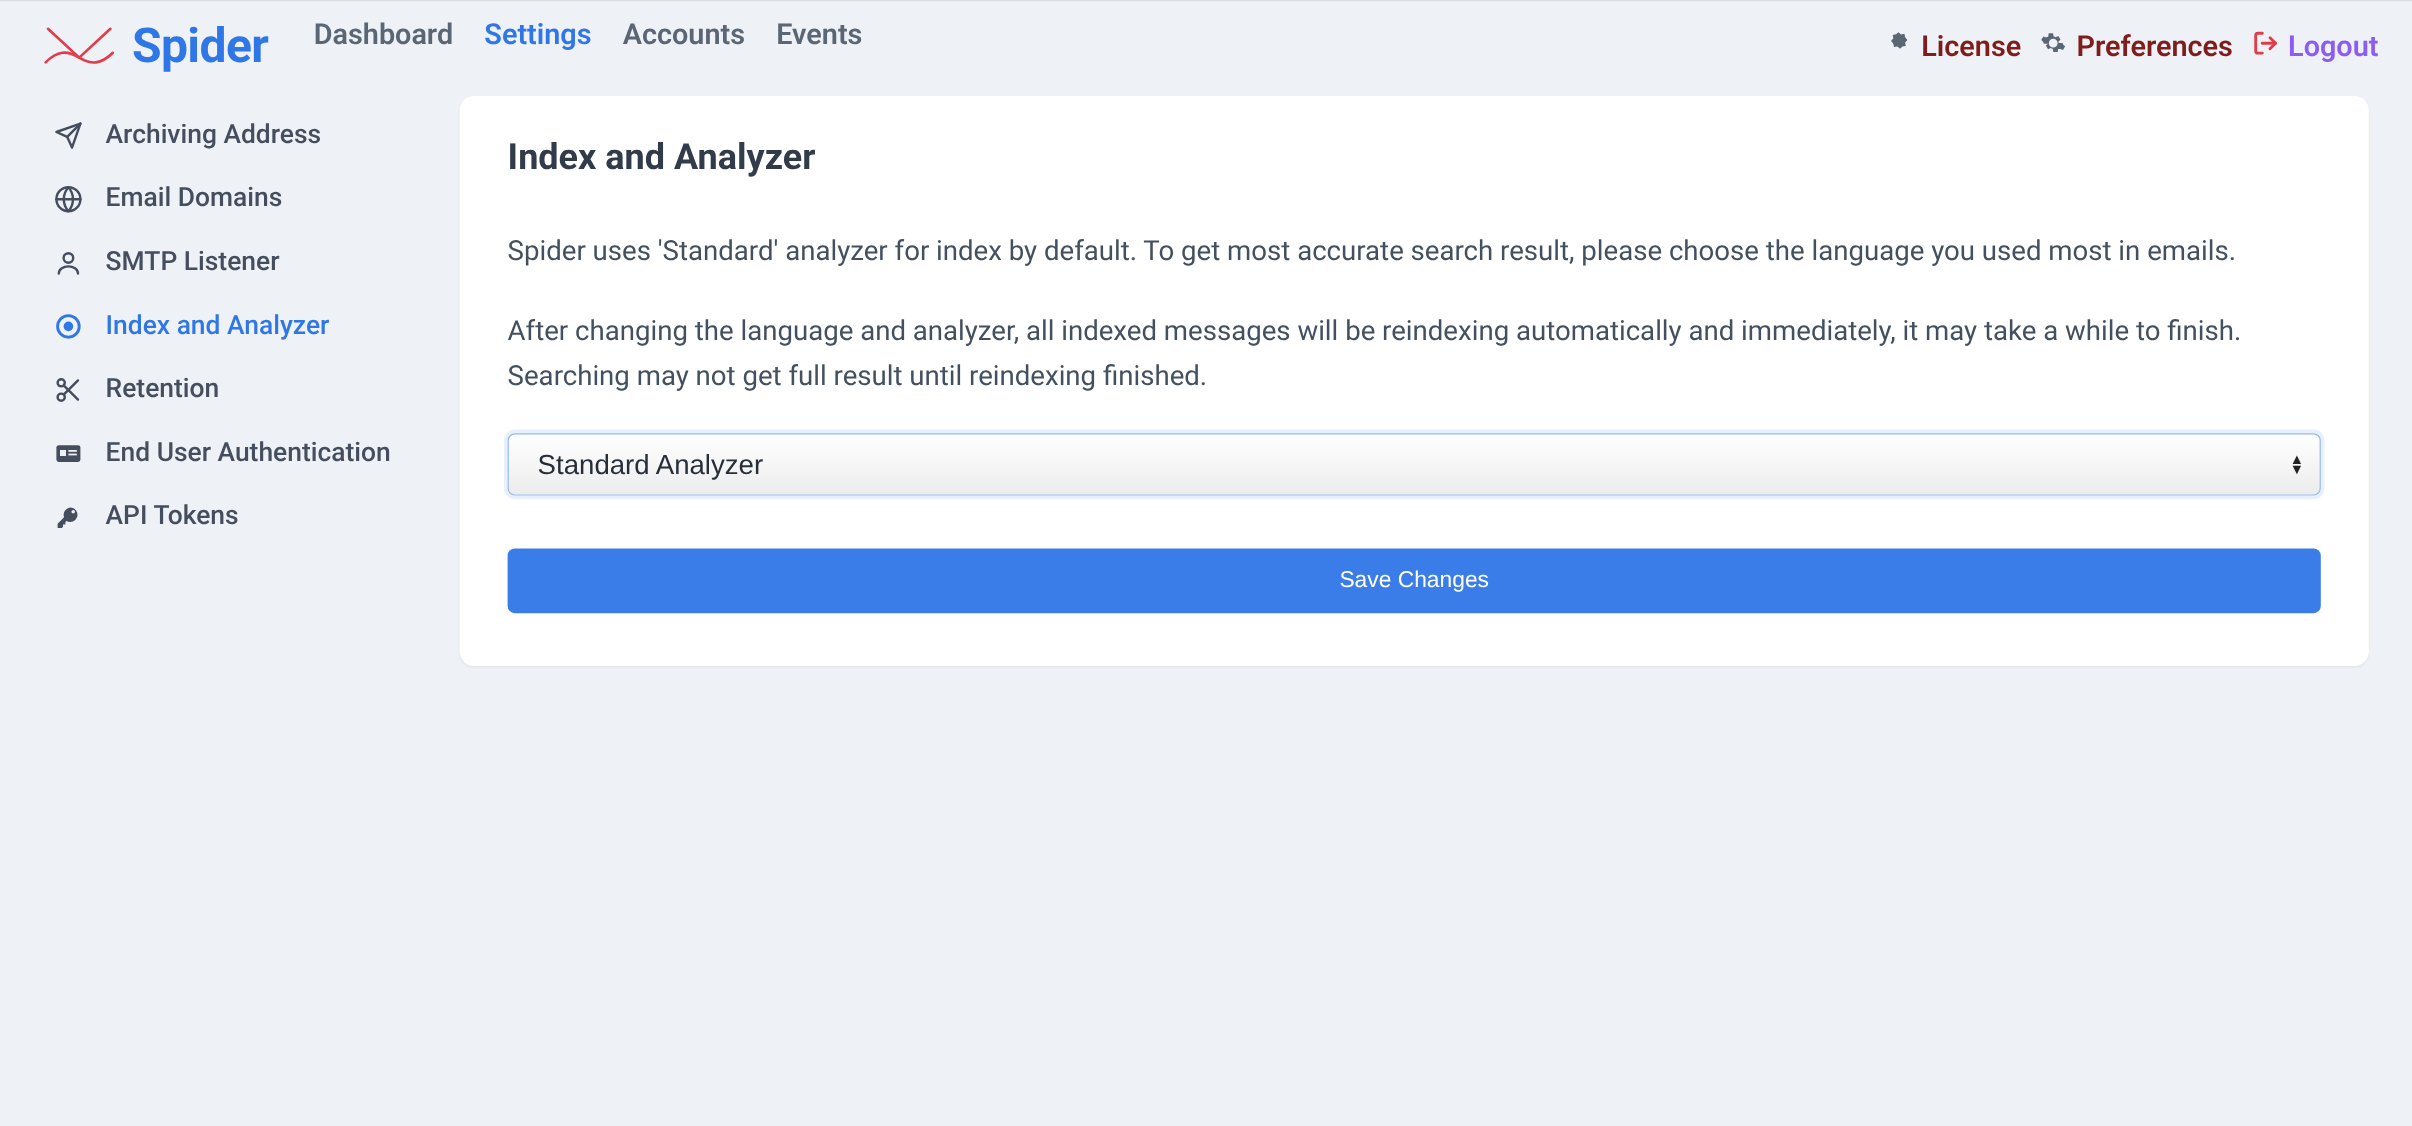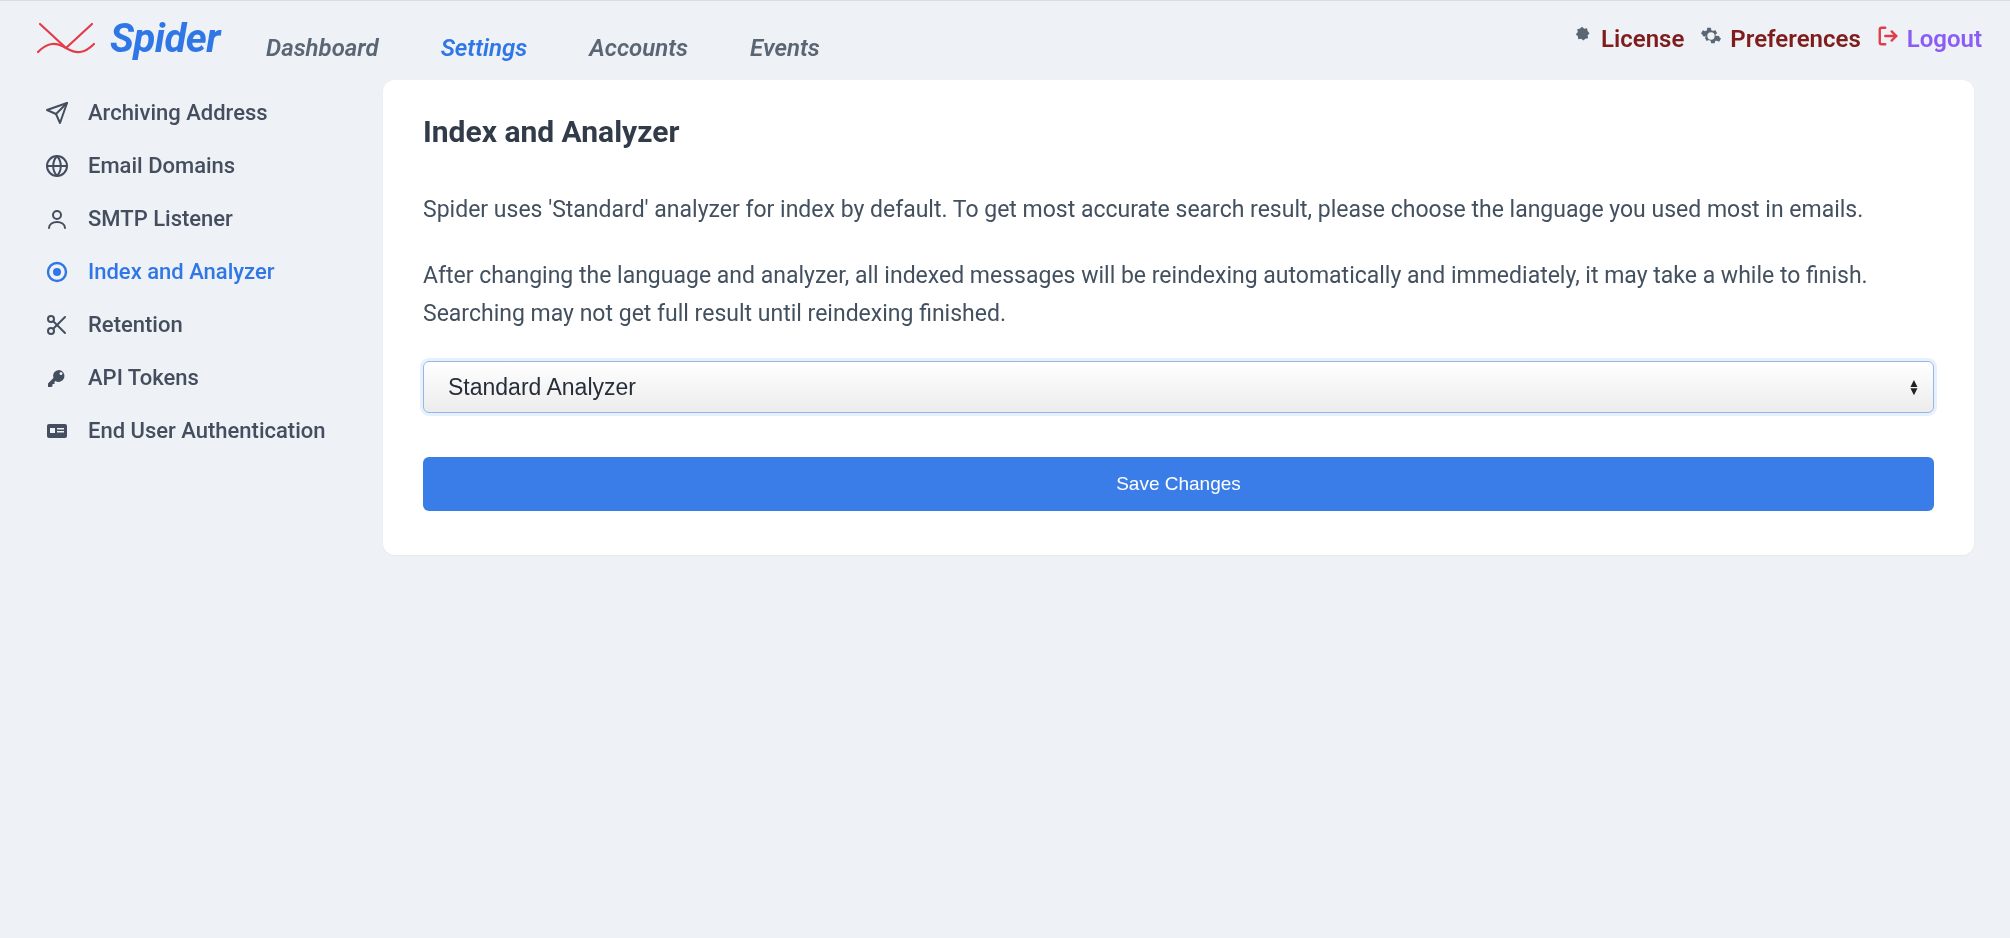--- a/index.html
+++ b/index.html
@@ -15,22 +15,22 @@
     }
     .topbar {
       display: flex;
       align-items: center;
       padding: 14px 28px 18px 36px;
       justify-content: space-between;
       border-top: 1px solid #d9dde3;
     }
     .topbar-left {
       display: flex;
-      align-items: flex-end;
-      font-style: italic;
+      align-items: flex-start;
+      gap: 28px;
     }
     .brand {
       display: flex;
       align-items: center;
       gap: 14px;
       cursor: pointer;
     }
     .brand-text {
       font-size: 40px;
       font-weight: 700;
@@ -46,21 +46,20 @@
       display: flex;
       align-items: center;
       gap: 26px;
       margin-left: 10px;
     }
     .nav-link {
       font-size: 24px;
       font-weight: 600;
       color: #5b6675;
       cursor: pointer;
-      margin-left: 36px;
     }
     .nav-link.active {
       color: #2f77e6;
     }
     .topbar-right {
       display: flex;
       align-items: center;
       gap: 16px;
     }
     .topbar-right-item {
@@ -275,36 +274,36 @@
             <line x1="20" y1="4" x2="8.5" y2="15.5"></line>
             <line x1="20" y1="20" x2="8.5" y2="8.5"></line>
           </svg>
       </span>
       <span>Retention</span>
     </div>
 
     <div class="sidebar-item">
       <span class="icon">
         <svg viewBox="0 0 24 24" fill="#444e5e">
-            <path d="M14 4a6 6 0 00-5.6 8.1L3 17.5V21h3.5l1-1v-2h2v-2l.9-.9A6 6 0 1014 4zm2 5a1.5 1.5 0 110-3 1.5 1.5 0 010 3z"></path>
-          </svg>
-      </span>
-      <span>API Tokens</span>
-    </div>
-
-    <div class="sidebar-item">
-      <span class="icon">
-        <svg viewBox="0 0 24 24" fill="#444e5e">
             <rect x="2" y="5" width="20" height="14" rx="2"></rect>
             <rect x="5" y="9" width="5" height="5" fill="#eef1f5"></rect>
             <rect x="12" y="9" width="7" height="1.5" fill="#eef1f5"></rect>
             <rect x="12" y="12" width="7" height="1.5" fill="#eef1f5"></rect>
           </svg>
       </span>
       <span>End User Authentication</span>
+    </div>
+
+    <div class="sidebar-item">
+      <span class="icon">
+        <svg viewBox="0 0 24 24" fill="#444e5e">
+            <path d="M14 4a6 6 0 00-5.6 8.1L3 17.5V21h3.5l1-1v-2h2v-2l.9-.9A6 6 0 1014 4zm2 5a1.5 1.5 0 110-3 1.5 1.5 0 010 3z"></path>
+          </svg>
+      </span>
+      <span>API Tokens</span>
     </div>
 
   </div>
 
   <div class="card">
     <h2 class="card-title">Index and Analyzer</h2>
     <p class="card-text">Spider uses 'Standard' analyzer for index by default. To get most accurate search result, please choose the language you used most in emails.</p>
     <p class="card-text">After changing the language and analyzer, all indexed messages will be reindexing automatically and immediately, it may take a while to finish. Searching may not get full result until reindexing finished.</p>
 
     <div class="select-wrap">

